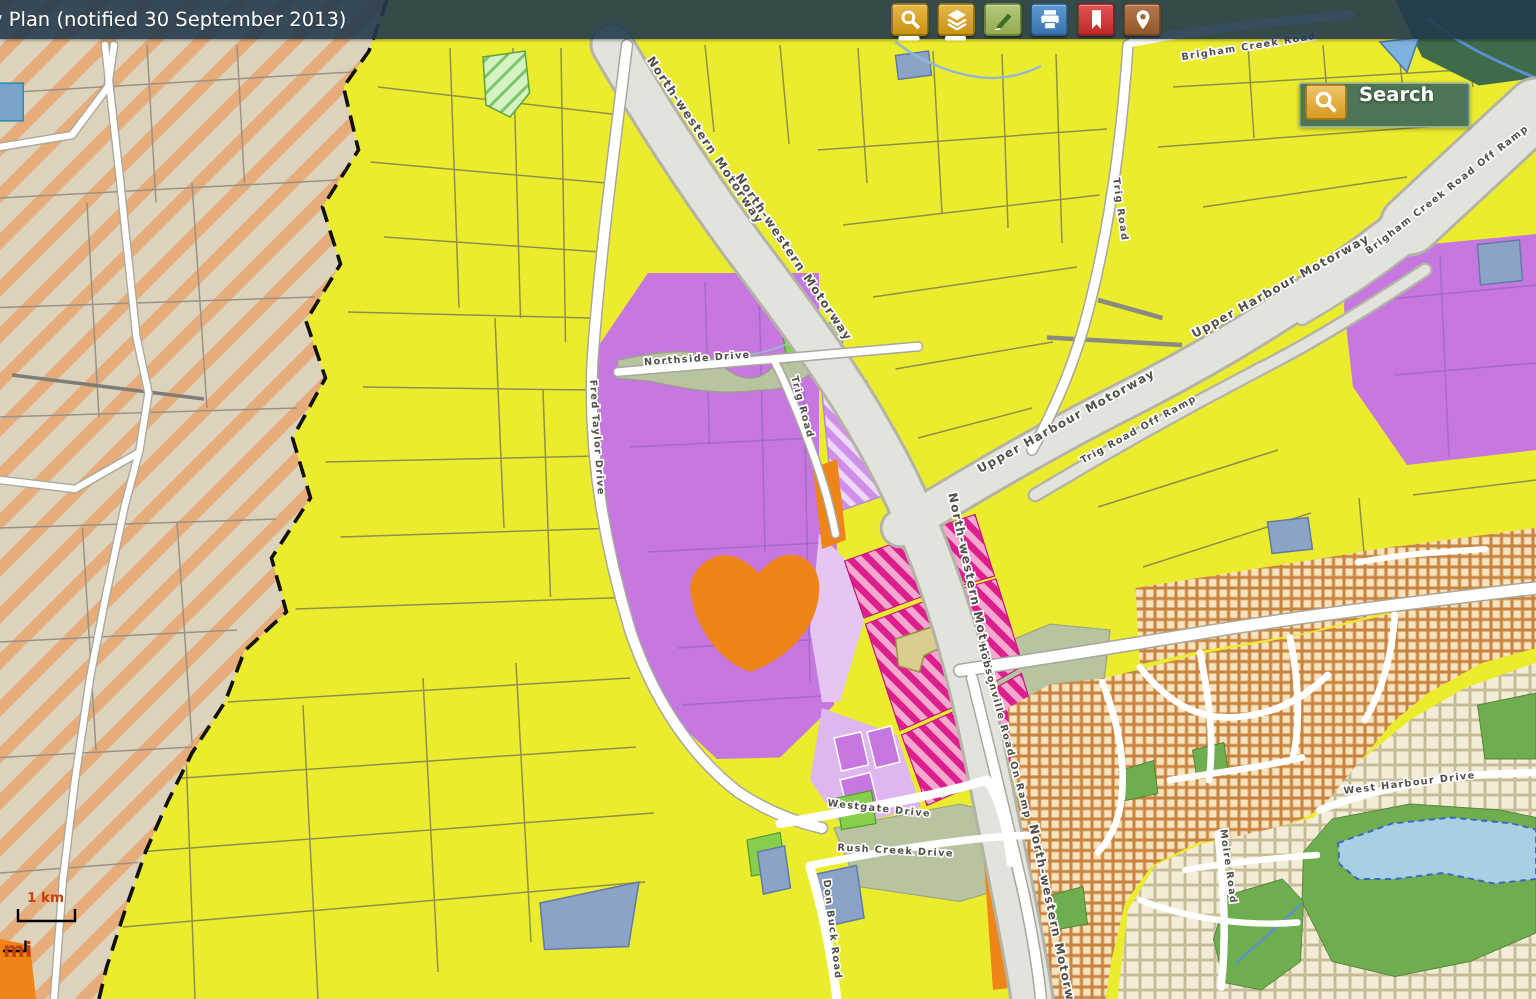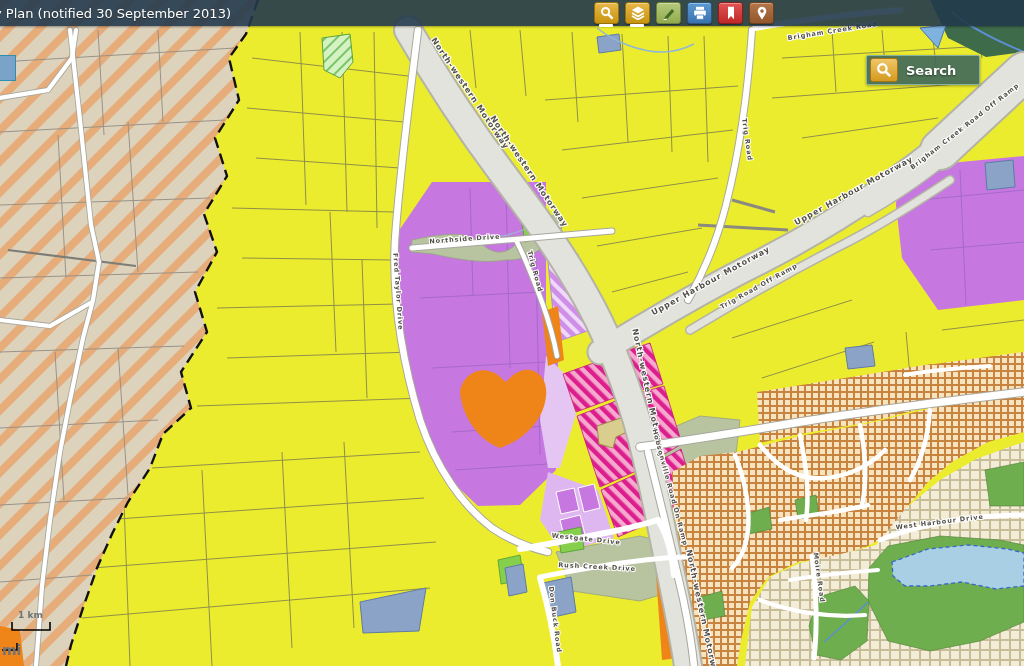--- a/index.html
+++ b/index.html
@@ -20,28 +20,28 @@
   .tbtn.amber{background:linear-gradient(#e7b84a,#c9930f);border:1px solid #9a7008;}
   .tbtn.green{background:linear-gradient(#b5c97c,#93ab4e);border:1px solid #6d8434;}
   .tbtn.blue {background:linear-gradient(#5d9ad2,#3a72ad);border:1px solid #2a5580;}
   .tbtn.red  {background:linear-gradient(#e15555,#c02828);border:1px solid #8f1d1d;}
   .tbtn.brown{background:linear-gradient(#b5764a,#93572c);border:1px solid #6d401f;}
   .active-mark{position:absolute;left:4px;bottom:-4px;width:14px;height:3px;background:#fff;border-radius:1px;}
 
   
   .search{position:absolute;left:866px;top:55px;width:112px;height:28px;z-index:25;
           background:rgba(58,100,92,.88);border:1px solid #8ab2a2;border-radius:2px;
-          display:flex;align-items:center;box-shadow:0 1px 3px rgba(0,0,0,.35);cursor:pointer;}
+          display:flex;box-shadow:0 1px 3px rgba(0,0,0,.35);cursor:pointer;}
   .search-btn{width:26px;height:22px;margin:0 8px 0 3px;border-radius:3px;flex:none;
           background:linear-gradient(#efc668,#d59a20);border:1px solid #a87414;
           display:flex;align-items:center;justify-content:center;}
   .search-label{color:#fff;font-weight:bold;font-size:13px;text-shadow:0 1px 2px rgba(0,0,0,.5);}
 
   
-  .scalebar{position:absolute;left:2px;bottom:4px;width:70px;height:52px;z-index:20;color:#737373;}
+  .scalebar{position:absolute;left:2px;bottom:20px;width:70px;height:52px;z-index:20;color:#c2410c;}
   .scalebar .km{position:absolute;left:16px;top:0;font-size:9px;font-weight:bold;}
   .scalebar .mi{position:absolute;left:0;top:32px;font-size:14px;font-weight:bold;}
   .scalebar svg{position:absolute;left:0;top:10px;}
 
   
   .panel-edge{position:absolute;left:0;top:55px;width:15px;height:24px;z-index:24;
           background:#7aa3c9;border:1px solid #2d8fae;border-left:none;}
 
   
   .road-label{font-family:"DejaVu Sans",sans-serif;font-weight:bold;fill:#53504a;

